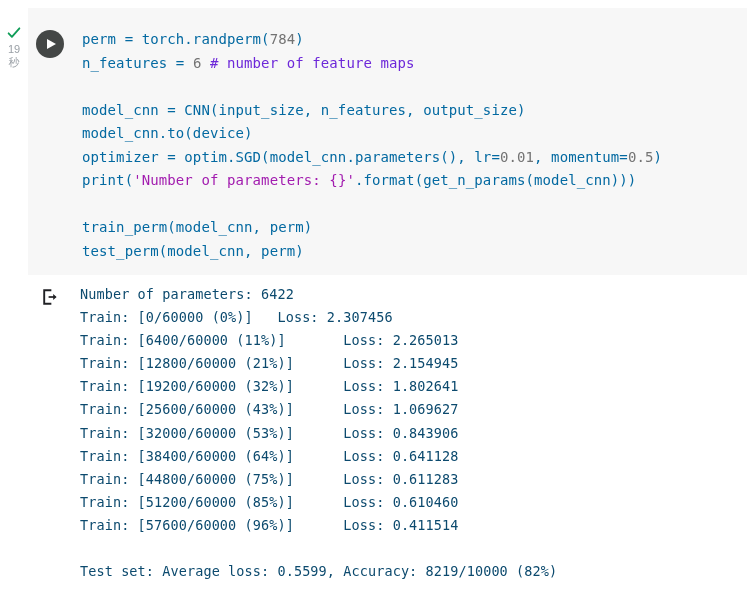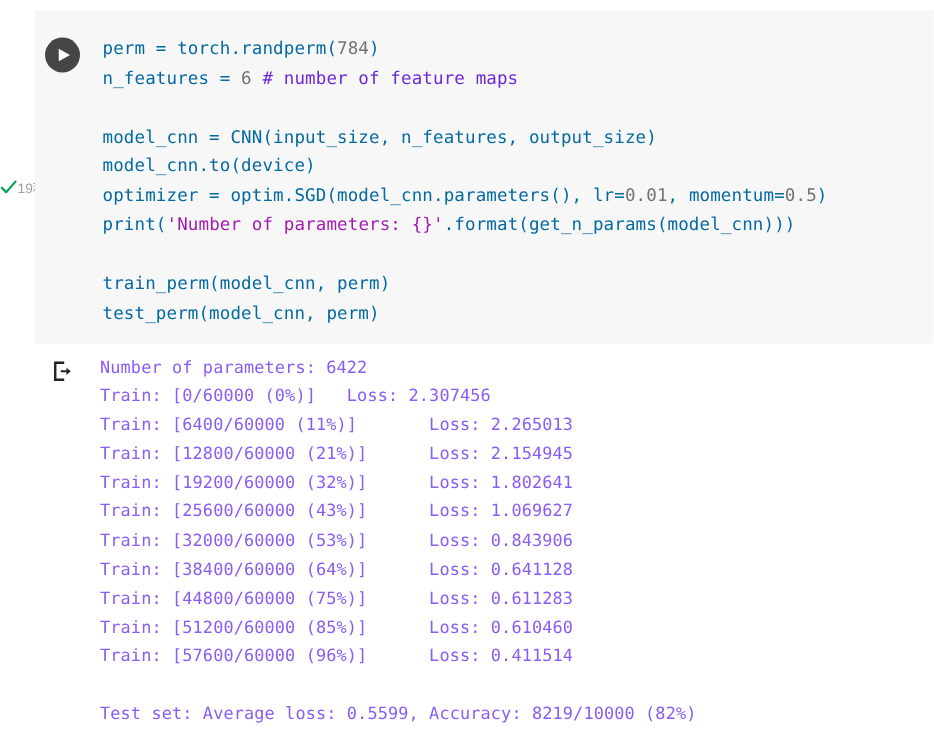--- a/index.html
+++ b/index.html
@@ -24,21 +24,21 @@
 
   
   .gutter {
     position: absolute;
     left: 0;
     top: 0;
     width: 28px;
     height: 275px;
     background: #ffffff;
     display: flex;
-    flex-direction: row;
+    flex-direction: column;
     align-items: center;
     padding-top: 26px;
     box-sizing: border-box;
   }
   .gutter-check {
     width: 14px;
     height: 14px;
     position: relative;
     margin-bottom: 2px;
   }
@@ -131,21 +131,21 @@
   .output-icon svg { display: block; }
 
   .output-body {
     position: absolute;
     left: 80px;
     top: 0;
     right: 0;
     font-family: "DejaVu Sans Mono", monospace;
     font-size: 13.5px;
     line-height: 23.1px;
-    color: #8b5cf6;
+    color: #0c4a6e;
     white-space: pre;
     letter-spacing: 0.1px;
   }
   .out-line { min-height: 23.1px; }
   .out-line.blank { height: 23.1px; }
 </style>
 </head>
 <body>
 
 <div class="notebook">

